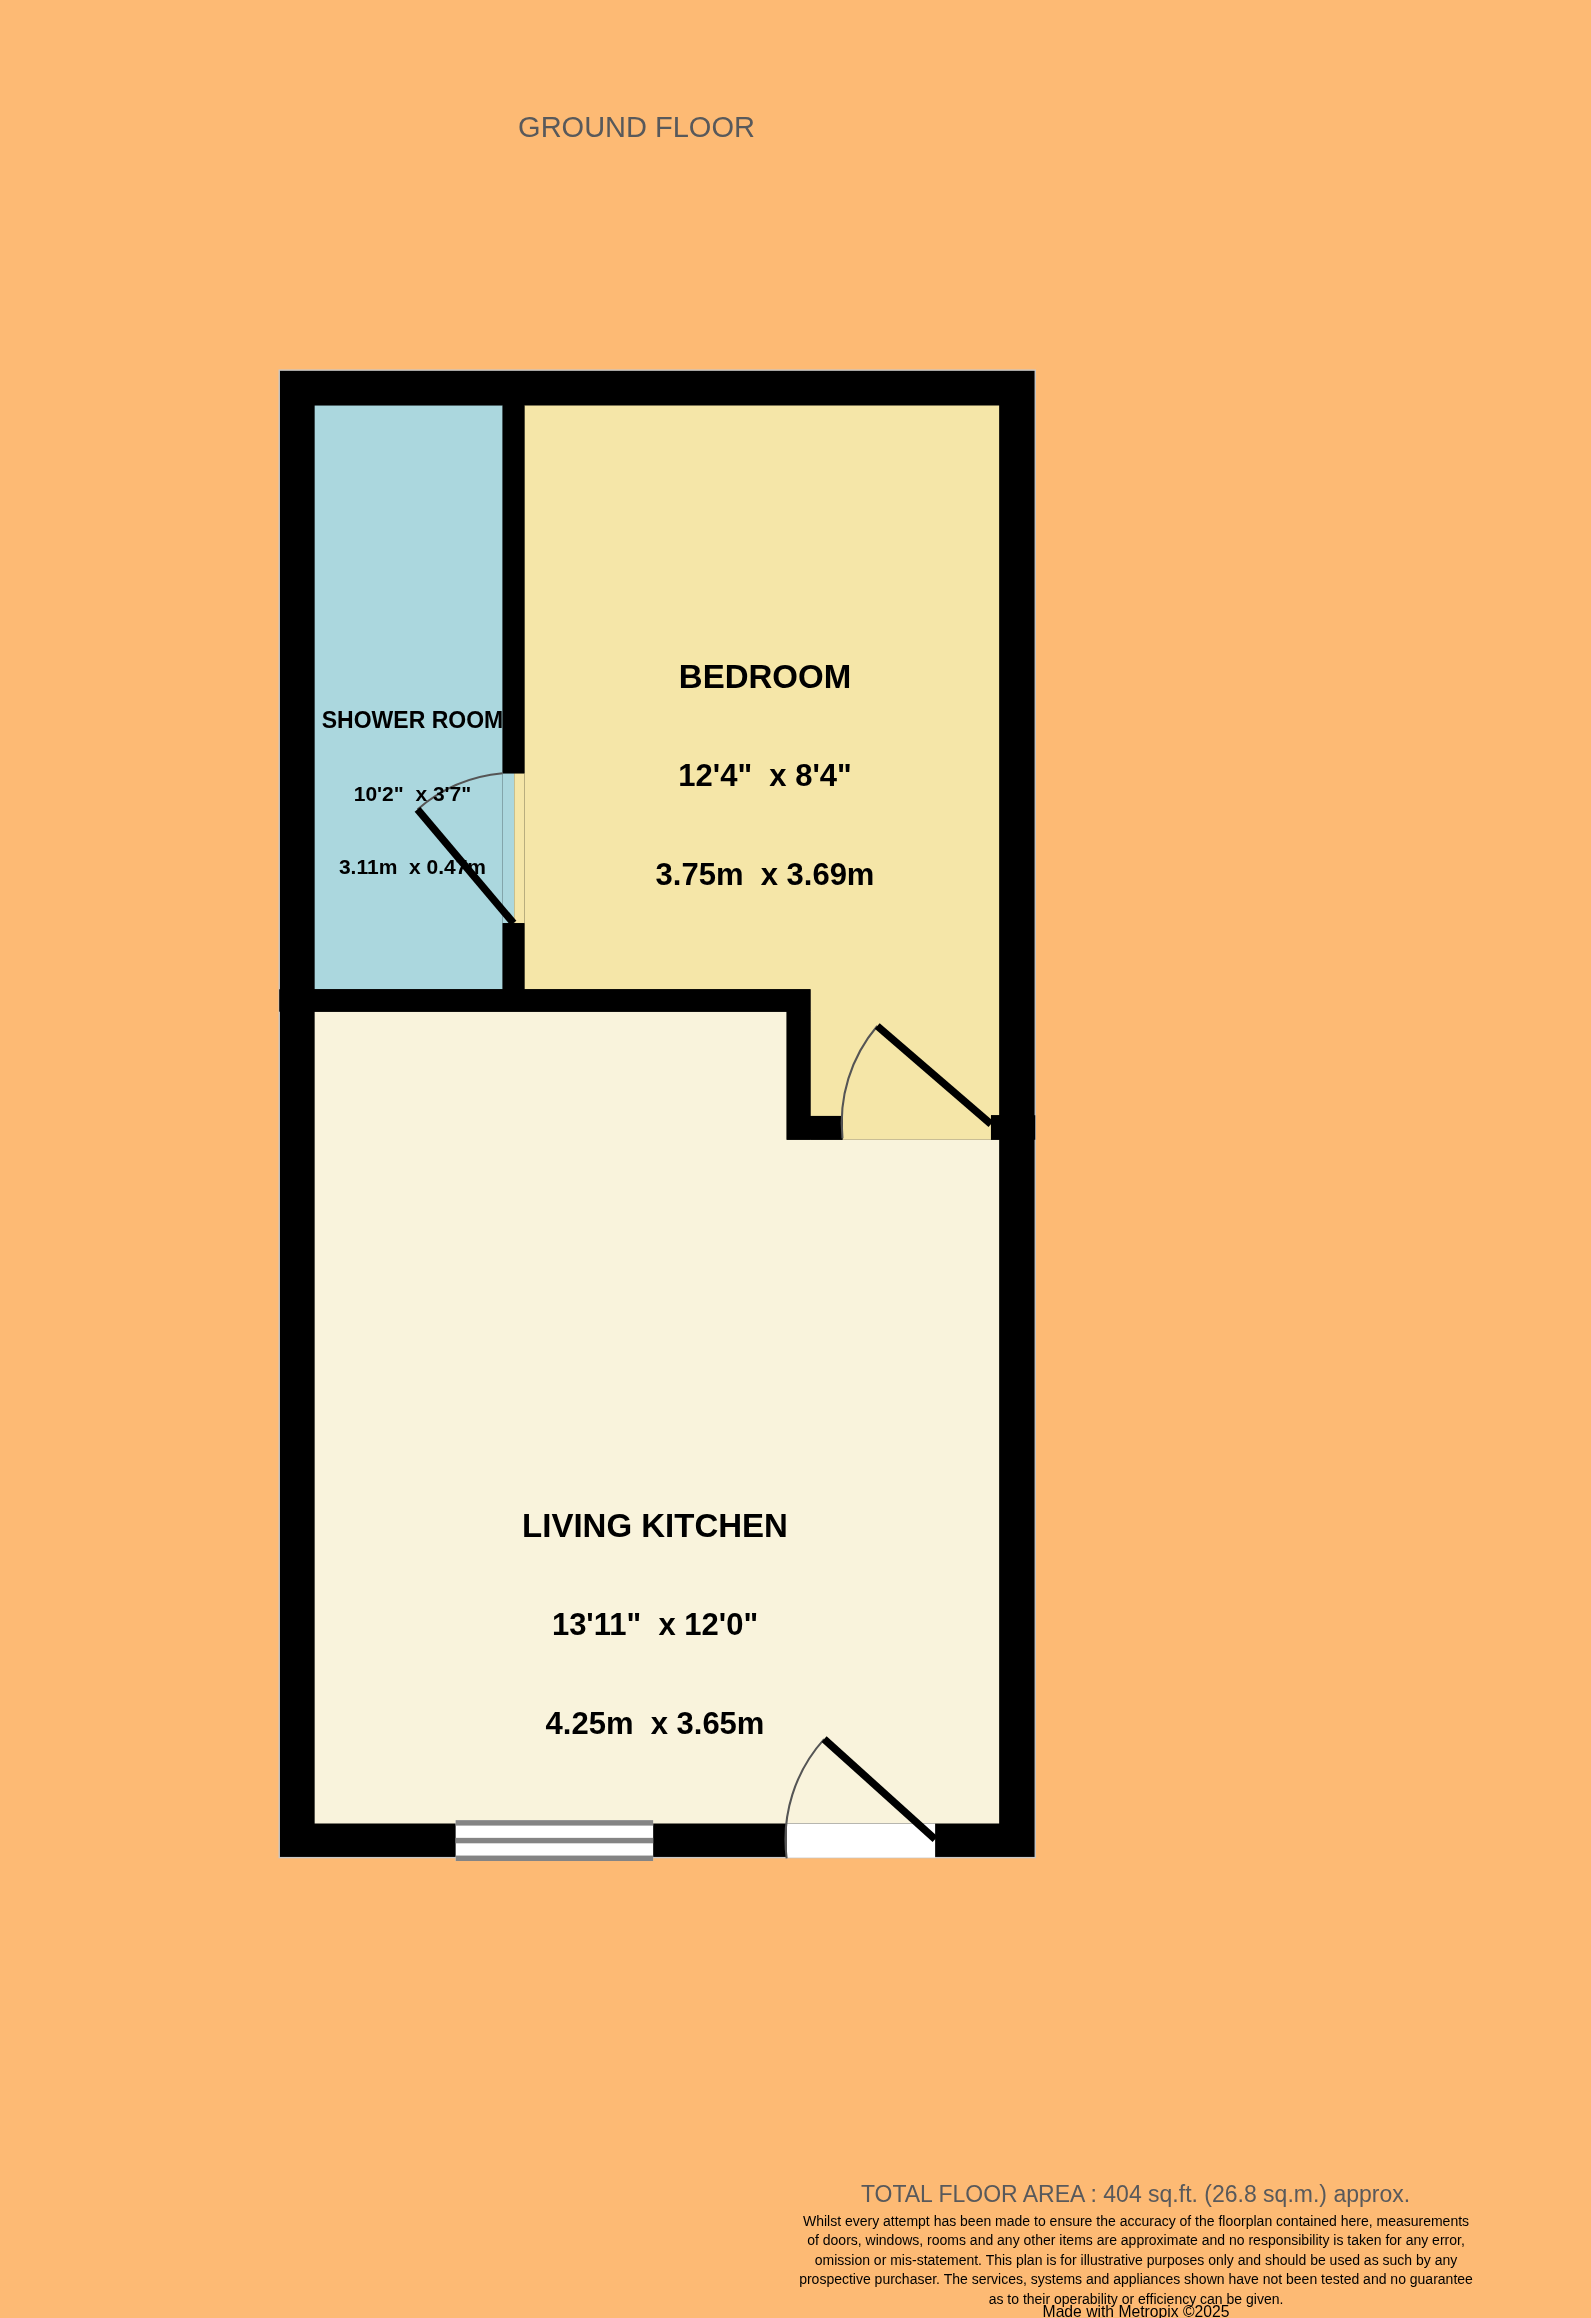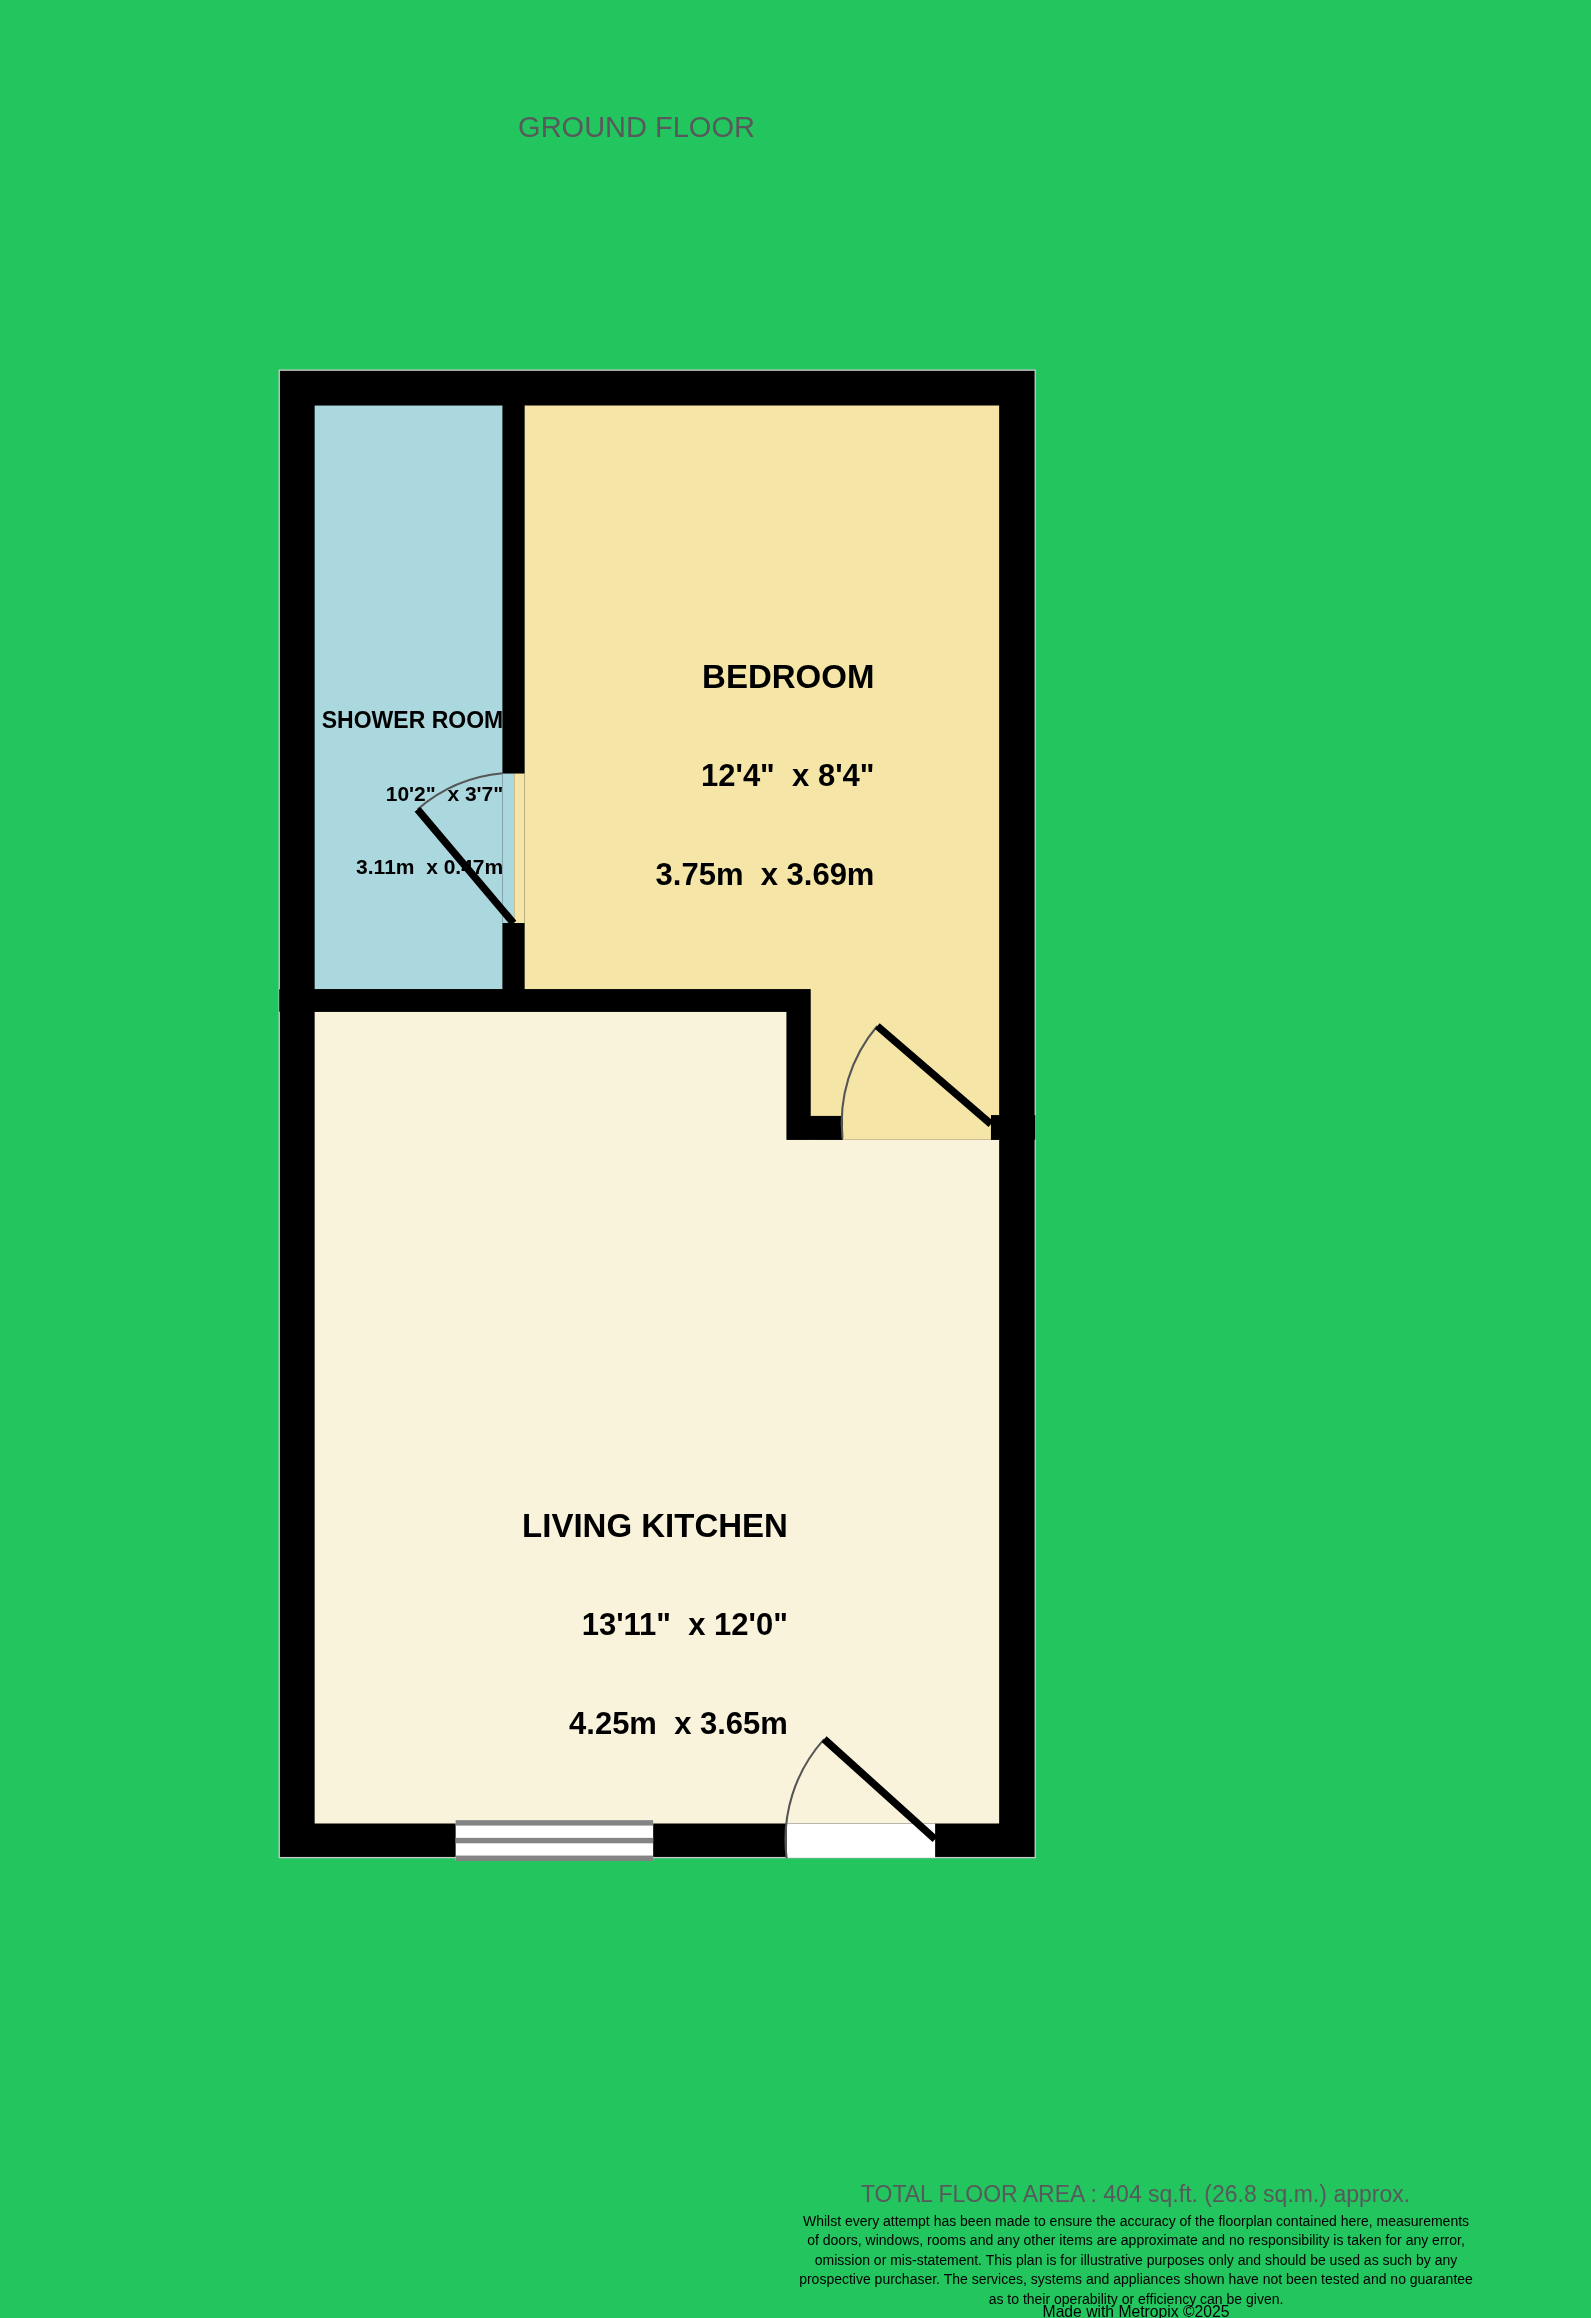--- a/index.html
+++ b/index.html
@@ -1,32 +1,32 @@
 <!DOCTYPE html>
 <html style="font-size:11px"><head>
 <meta charset="utf-8">
 <style>
   html,body{margin:0;padding:0;background:#ffffff;}
   .page{
     position:relative;
     width:1591px;height:2319px;
-    background:#22c55e;
+    background:#fdba74;
     font-family:"Liberation Sans", sans-serif;
     overflow:hidden;
   }
   .plan-svg{position:absolute;left:0;top:0;}
   .header{
     position:absolute;left:364px;top:45px;width:545px;
     text-align:center;color:#58595b;
     font-size:29px;line-height:33px;white-space:pre;
   }
   .header .subtitle{font-size:27px;}
   .room-label{
     position:absolute;transform:translateX(-50%);
-    text-align:right;font-weight:bold;color:#000;white-space:pre;
+    text-align:center;font-weight:bold;color:#000;white-space:pre;
   }
   .room-label div{white-space:pre;}
   .rl-bedroom{left:765px;top:594px;font-size:33px;line-height:33px;}
   .rl-bedroom .rl-dim{font-size:31px;}
   .rl-living{left:655px;top:1443px;font-size:33px;line-height:33px;}
   .rl-living .rl-dim{font-size:31px;}
   .rl-shower{left:407px;top:659px;font-size:23px;line-height:24.5px;padding-left:11px;}
   .rl-shower .rl-dim{font-size:21px;}
   .footer-total{
     position:absolute;left:693px;top:2181px;width:885px;

